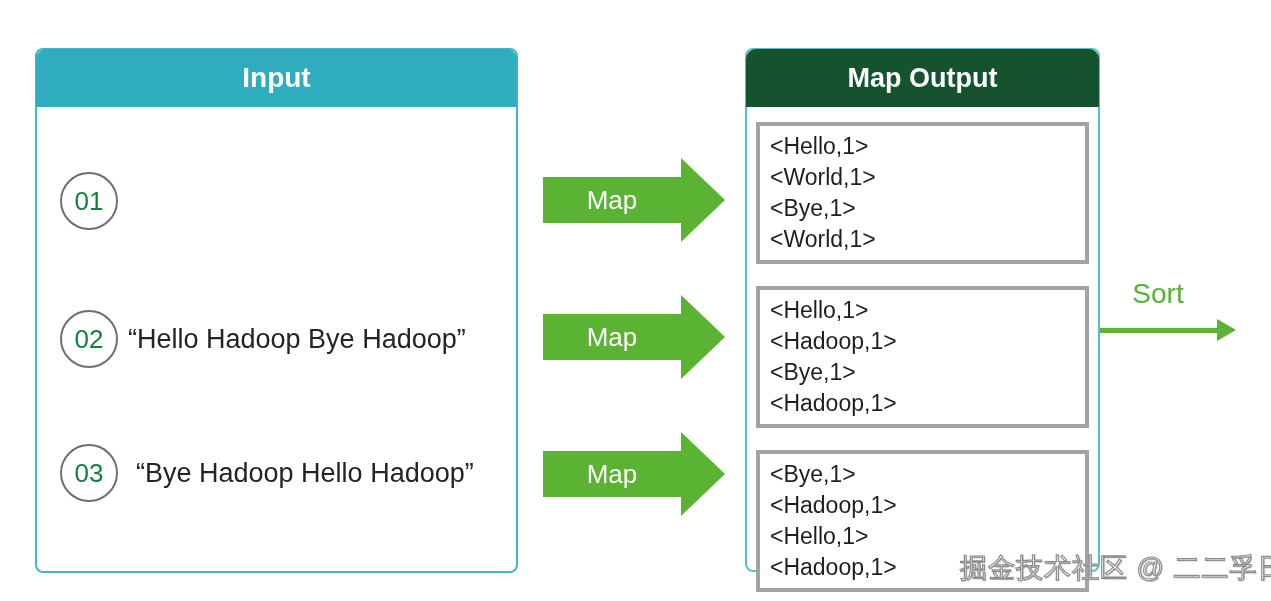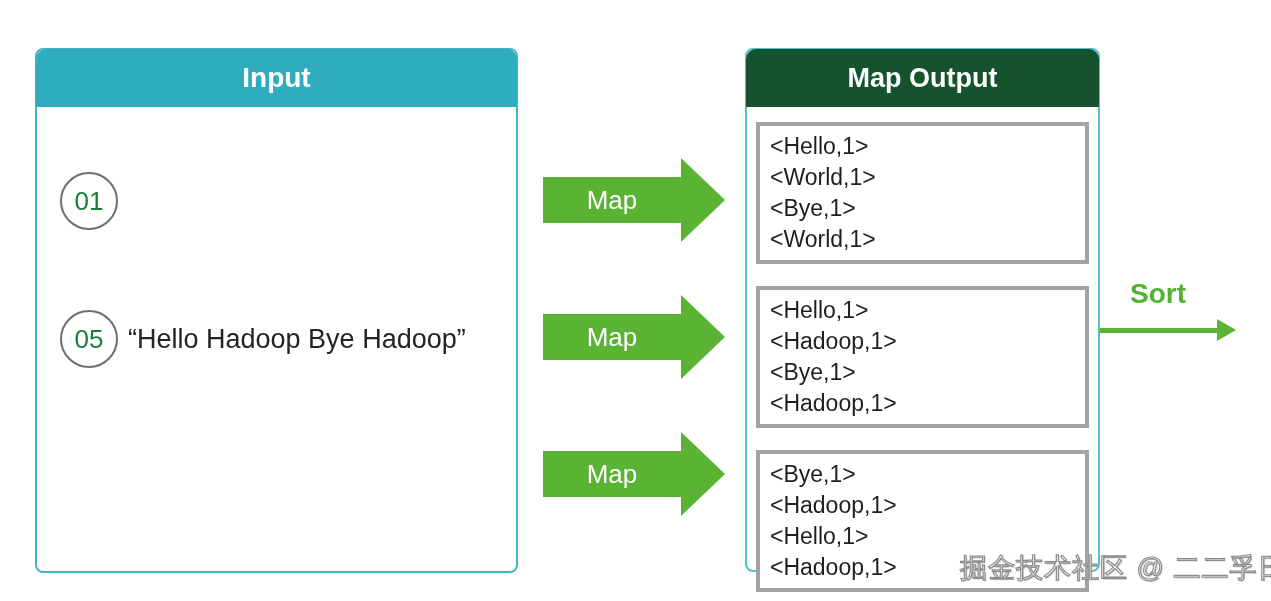--- a/index.html
+++ b/index.html
@@ -115,21 +115,21 @@
     white-space: nowrap;
   }
 
   
   .sort-label {
     position: absolute;
     left: 1112px; top: 278px;
     width: 92px;
     text-align: center;
     font-size: 28px;
-    font-weight: bold;
+    font-weight: normal;
     color: #53b135;
   }
   .sort-arrow {
     position: absolute;
     left: 1100px; top: 318px;
     width: 140px; height: 24px;
   }
   .sort-arrow .shaft {
     position: absolute;
     left: 0; top: 10px;
@@ -165,24 +165,28 @@
 <div class="canvas">
 
   <section class="panel input-panel">
     <header class="panel-header">Input</header>
 
     <div class="input-item i0">
       <span class="num-circle">01</span>
     </div>
 
     <div class="input-item i1">
-      <span class="num-circle">05</span>
+      <span class="num-circle">02</span>
       <span class="item-text">“Hello Hadoop Bye Hadoop”</span>
     </div>
 
+    <div class="input-item i2">
+      <span class="num-circle">03</span>
+      <span class="item-text">“Bye Hadoop Hello Hadoop”</span>
+    </div>
   </section>
 
   <div class="map-arrow a0">
     <svg width="182" height="84" viewBox="0 0 182 84">
       <polygon points="0,19 138,19 138,0 182,42 138,84 138,65 0,65" fill="#5bb334"></polygon>
     </svg>
     <span class="arrow-label">Map</span>
   </div>
 
   <div class="map-arrow a1">

